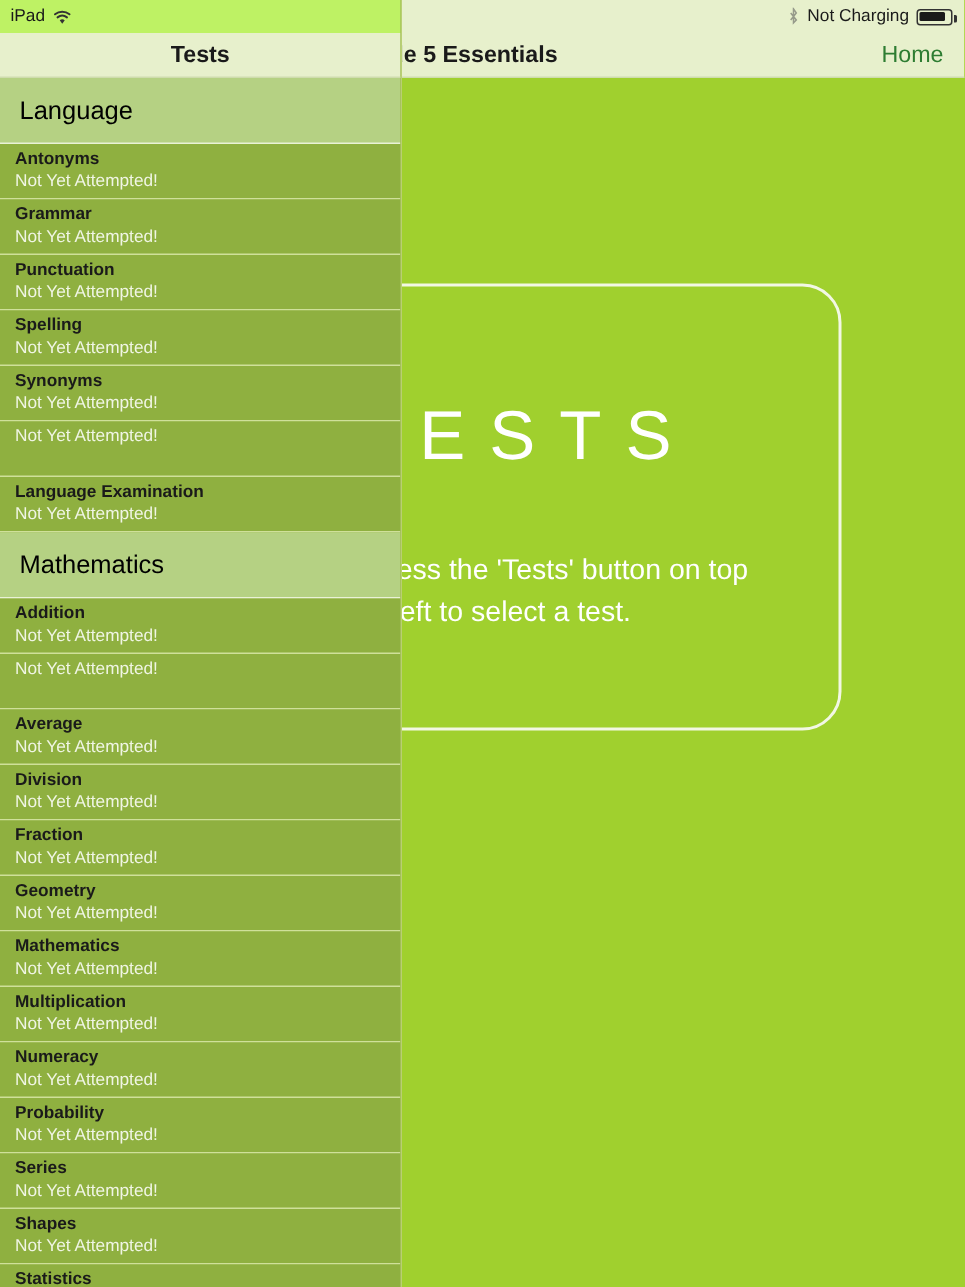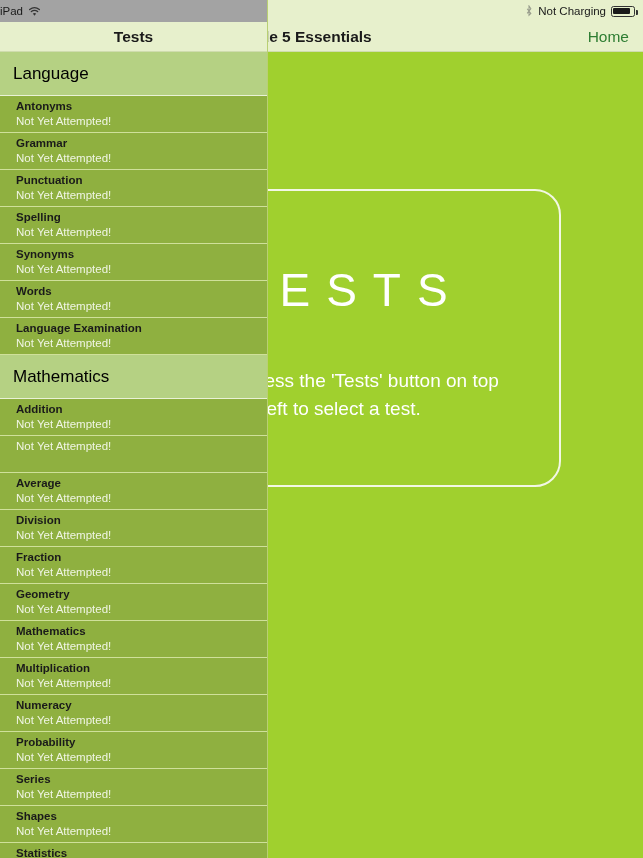--- a/index.html
+++ b/index.html
@@ -102,23 +102,23 @@
 
   
   #sidebar {
     position:absolute; left:0; top:0;
     width:268px; height:858px;
     background:#8fb040;
     overflow:hidden;
     border-right:1px solid #b9cf73;
   }
   #side-statusbar {
-    height:22px; background:#a3a3a3;
+    height:22px; background:#bef264;
     display:flex; align-items:center;
-    gap:5px;
+    padding-left:7px; gap:5px;
     font-size:11.5px; color:#1a1a1a;
   }
   .wifi-icon { display:inline-block; width:13px; height:11px; }
   .wifi-icon svg { display:block; }
 
   #side-navbar {
     height:30px; background:#e7f0cc;
     border-bottom:1px solid #cfdcae;
     display:flex; align-items:center; justify-content:center;
   }
@@ -136,21 +136,21 @@
     display:flex; align-items:center;
     padding-left:13px;
     border-bottom:1px solid #e9f2d6;
   }
   .section-header .label {
     font-size:17px; color:#000000;
   }
   .list-row {
     height:37px;
     background:#8fb040;
-    padding:3px 0 0 16px;
+    padding:3px 0 0 10px;
     border-bottom:1px solid #cfe09a;
     cursor:pointer;
   }
   .list-row .row-title {
     font-size:11.5px; font-weight:bold; color:#1a1a1a;
     line-height:15px;
   }
   .list-row .row-status {
     font-size:11.5px; color:#f0f5e4;
     line-height:15px;
@@ -228,21 +228,20 @@
         </div>
         <div class="list-row">
           <div class="row-title">Spelling</div>
           <div class="row-status">Not Yet Attempted!</div>
         </div>
         <div class="list-row">
           <div class="row-title">Synonyms</div>
           <div class="row-status">Not Yet Attempted!</div>
         </div>
         <div class="list-row">
-          <div class="row-title">Words</div>
           <div class="row-status">Not Yet Attempted!</div>
         </div>
         <div class="list-row">
           <div class="row-title">Language Examination</div>
           <div class="row-status">Not Yet Attempted!</div>
         </div>
         <div class="section-header">
           <span class="label">Mathematics</span>
         </div>
         <div class="list-row">

